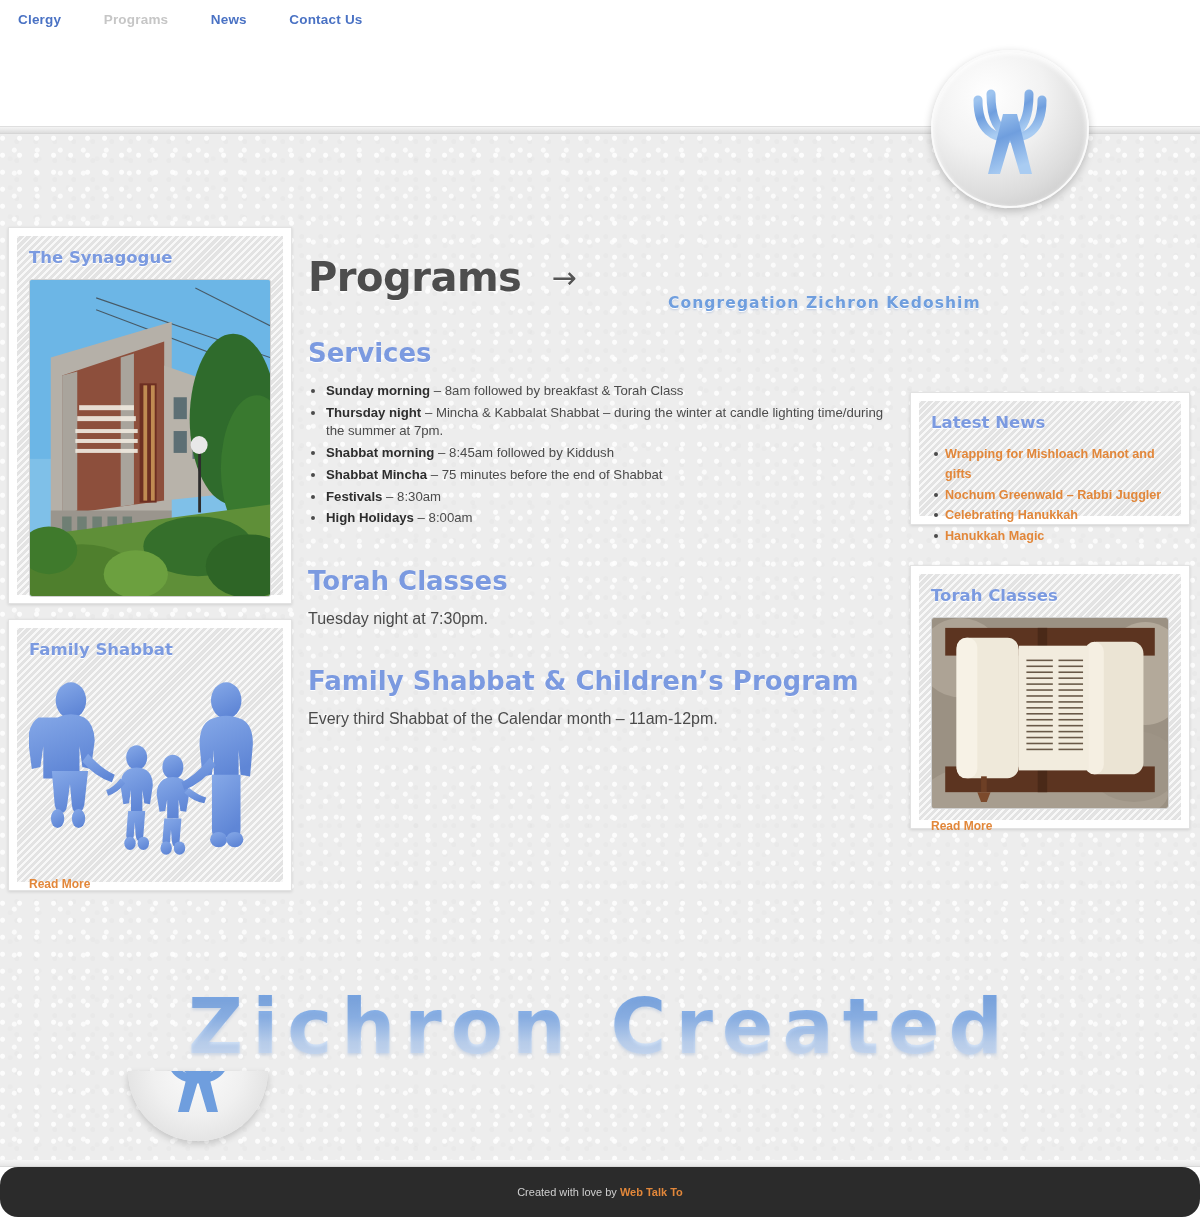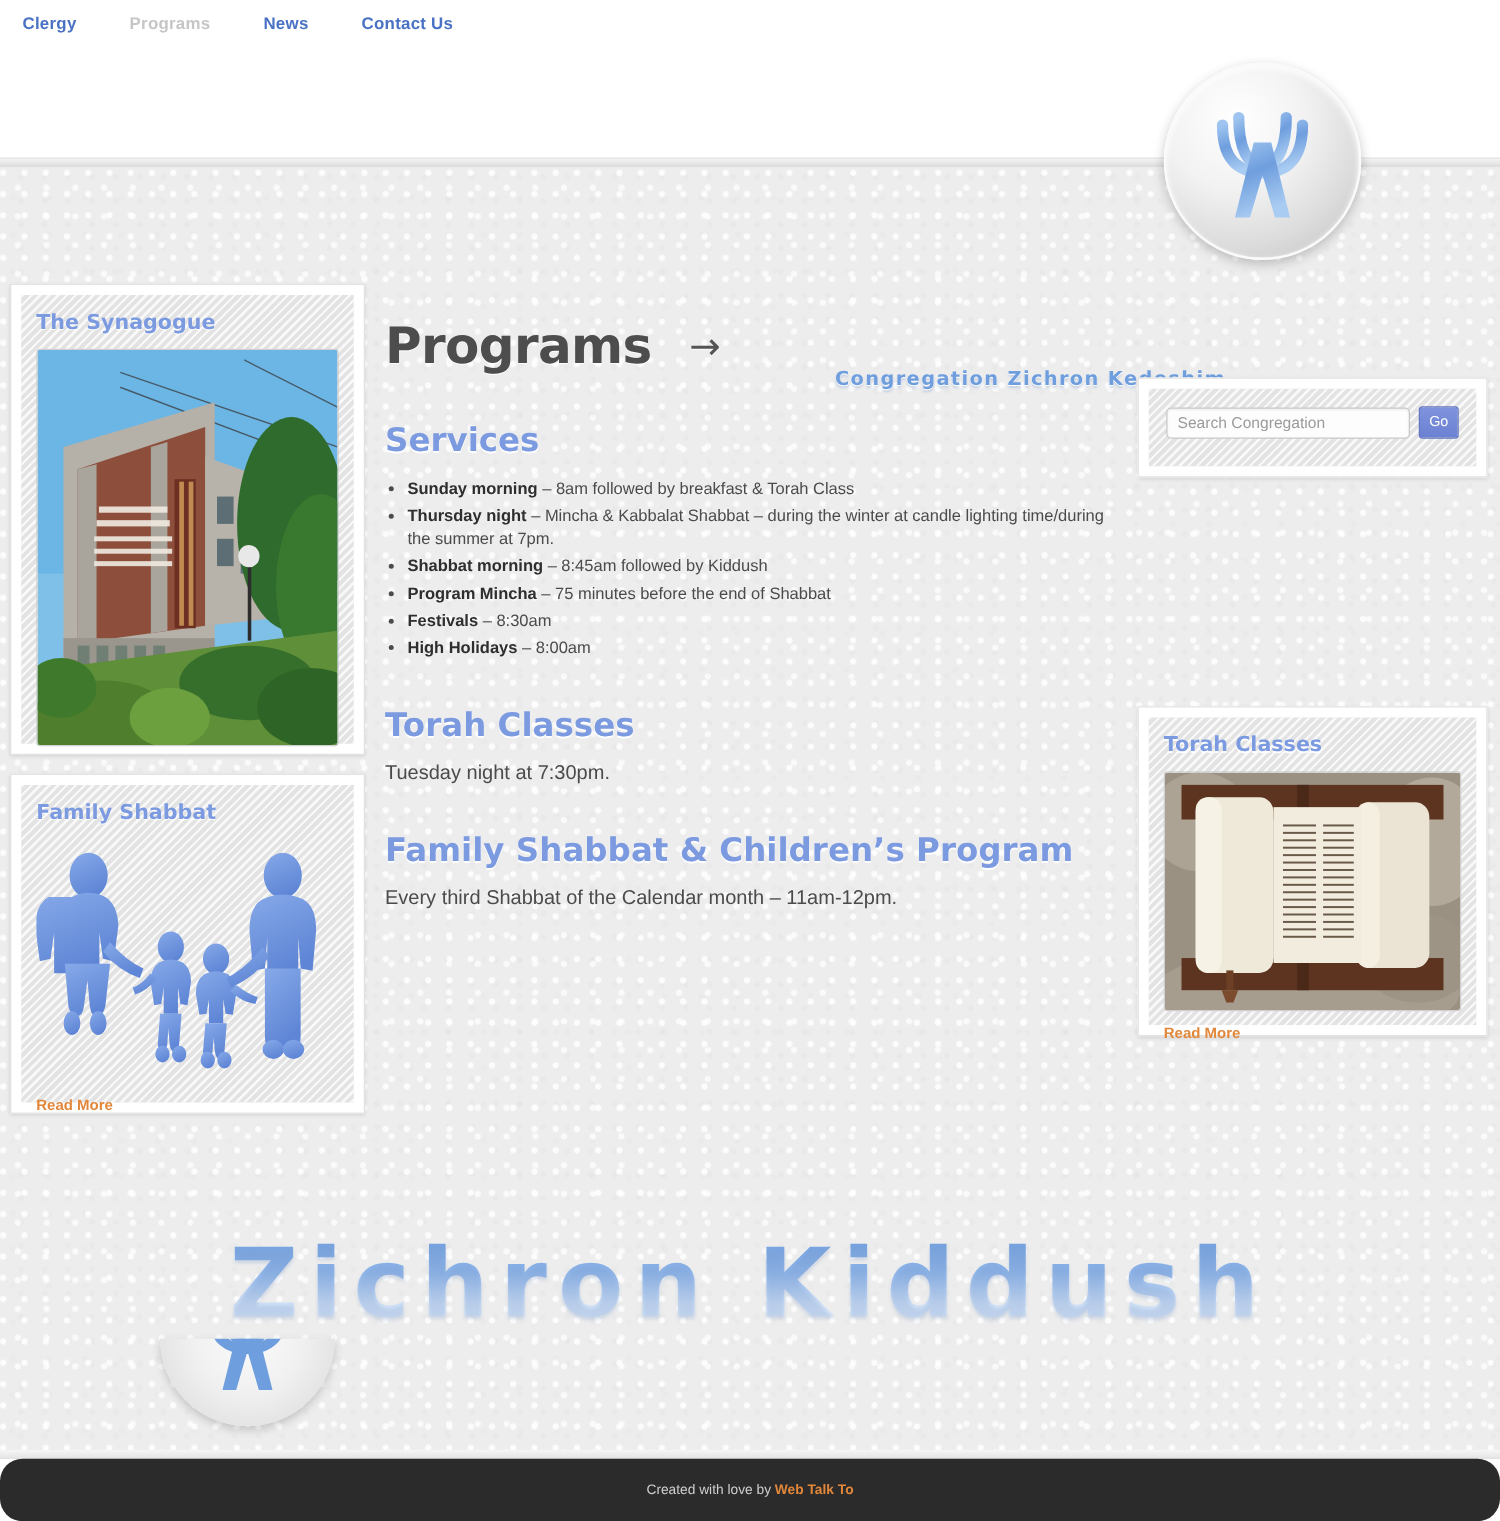--- a/index.html
+++ b/index.html
@@ -378,41 +378,44 @@
     <h1 id="content-heading">
       <span>Programs</span>
       <span id="heading-arrow">→</span>
     </h1>
 
     <h2 class="section-title">Services</h2>
     <ul id="services-list">
       <li><b>Sunday morning</b><span> – 8am followed by breakfast &amp; Torah Class</span></li>
       <li><b>Thursday night</b><span> – Mincha &amp; Kabbalat Shabbat – during the winter at candle lighting time/during the summer at 7pm.</span></li>
       <li><b>Shabbat morning</b><span> – 8:45am followed by Kiddush</span></li>
-      <li><b>Program Mincha</b><span> – 75 minutes before the end of Shabbat</span></li>
+      <li><b>Shabbat Mincha</b><span> – 75 minutes before the end of Shabbat</span></li>
       <li><b>Festivals</b><span> – 8:30am</span></li>
       <li><b>High Holidays</b><span> – 8:00am</span></li>
     </ul>
 
     <h2 class="section-title">Torah Classes</h2>
     <p class="section-para">Tuesday night at 7:30pm.</p>
 
     <h2 class="section-title">Family Shabbat &amp; Children’s Program</h2>
     <p class="section-para">Every third Shabbat of the Calendar month – 11am-12pm.</p>
   </div>
 
-  <div class="widget" id="w-search">
+
+  <div class="widget" id="w-news">
     <div class="widget-inner stripes">
-      <div class="search-row">
-        <input id="search-input" type="text" placeholder="Search Congregation" style="">
-        <button id="search-go">Go</button>
-      </div>
+      <div class="widget-title">Latest News</div>
+      <ul id="news-list">
+        <li>Wrapping for Mishloach Manot and gifts</li>
+        <li>Nochum Greenwald – Rabbi Juggler</li>
+        <li>Celebrating Hanukkah</li>
+        <li>Hanukkah Magic</li>
+      </ul>
     </div>
   </div>
-
 
   <div class="widget" id="w-torah">
     <div class="widget-inner stripes">
       <div class="widget-title">Torah Classes</div>
       <div class="photo">
         <svg width="100%" height="100%" viewBox="0 0 250 192" preserveAspectRatio="none" aria-hidden="true">
           <rect width="250" height="192" fill="#9b9183"></rect>
           <g fill="#8d8removed"></g>
           <ellipse cx="30" cy="40" rx="44" ry="40" fill="#ada395"></ellipse>
           <ellipse cx="226" cy="56" rx="46" ry="52" fill="#b3a99a"></ellipse>
@@ -466,21 +469,21 @@
           </g>
           <rect x="52" y="160" width="6" height="16" fill="#6d3f25"></rect>
           <polygon points="48,176 62,176 58,186 52,186" fill="#7c4a2c"></polygon>
         </svg>
       </div>
       <a class="read-more" href="#">Read More</a>
     </div>
   </div>
 
   <div id="footer-brand">
-    <div id="footer-wordmark">Zichron Kiddush</div>
+    <div id="footer-wordmark">Zichron Created</div>
   </div>
 
   <div id="footer-badge">
     <svg width="140" height="140" viewBox="0 0 154 154" style="margin-top:-70px" aria-hidden="true">
       <g fill="none" stroke="#6f9ede" stroke-width="9" stroke-linecap="round">
         <path d="M45 48 C45 80, 62 86, 77 86"></path>
         <path d="M109 48 C109 80, 92 86, 77 86"></path>
         <path d="M58 42 C58 72, 68 80, 77 82"></path>
         <path d="M96 42 C96 72, 86 80, 77 82"></path>
         <path d="M70 40 L70 58"></path>

